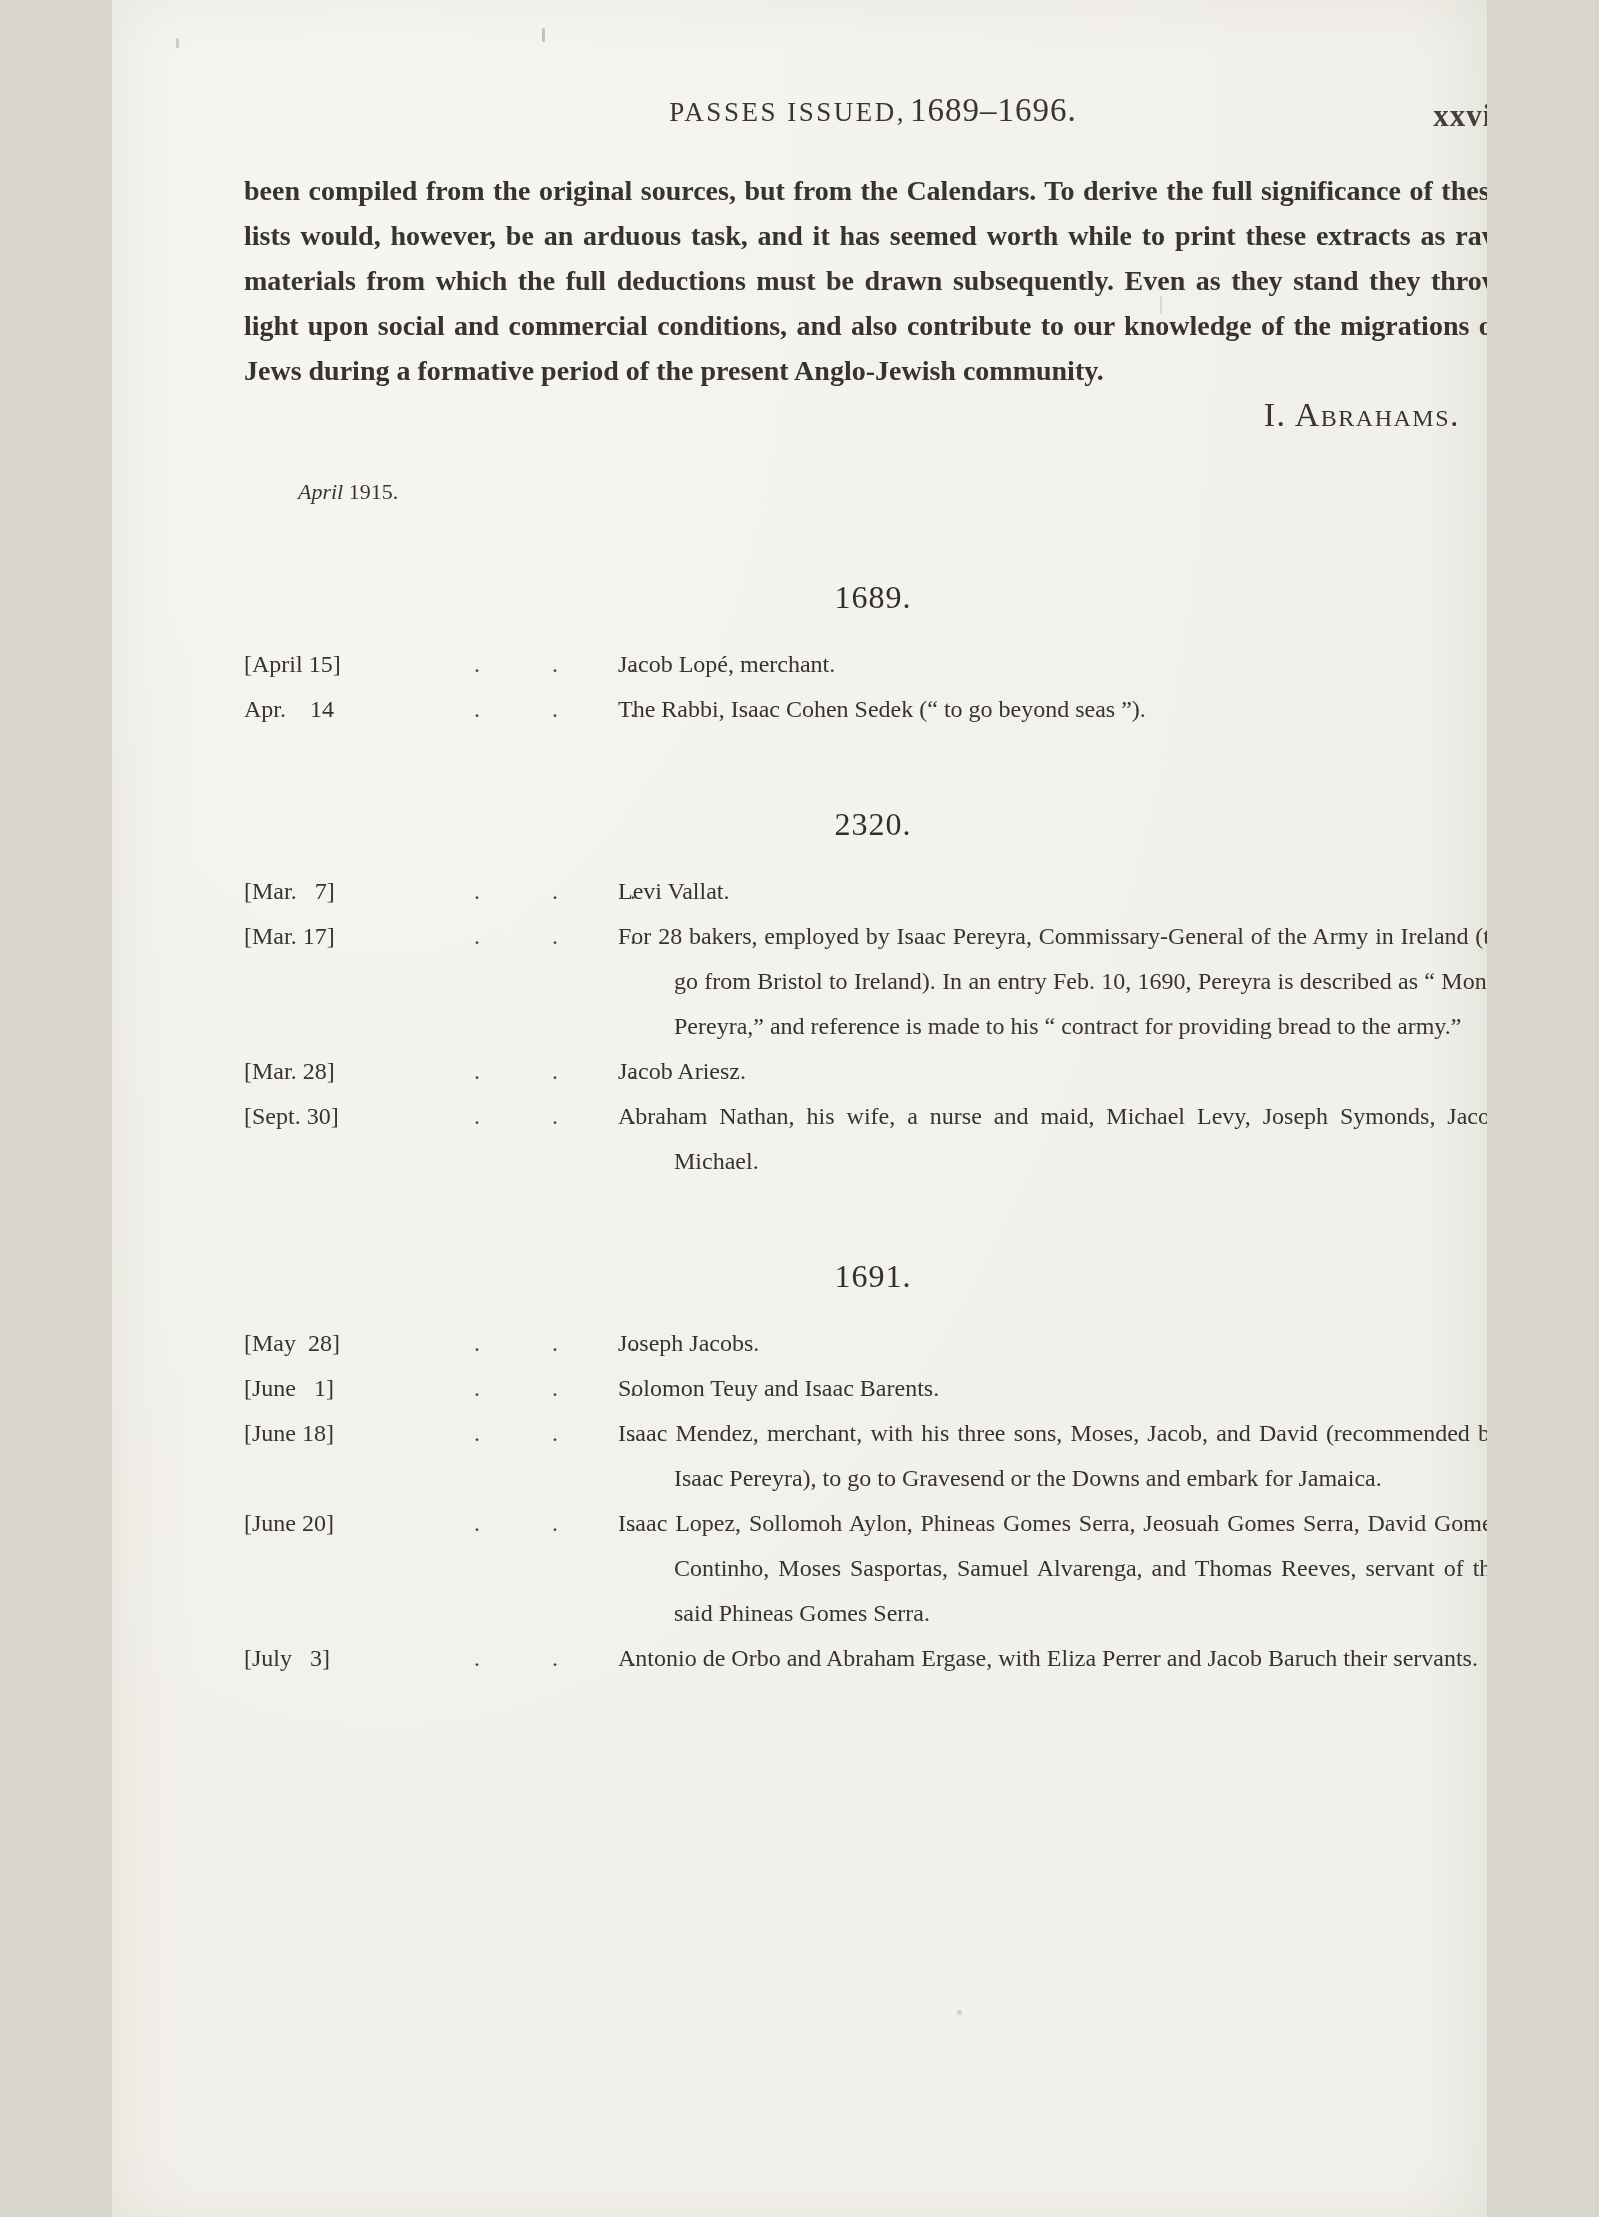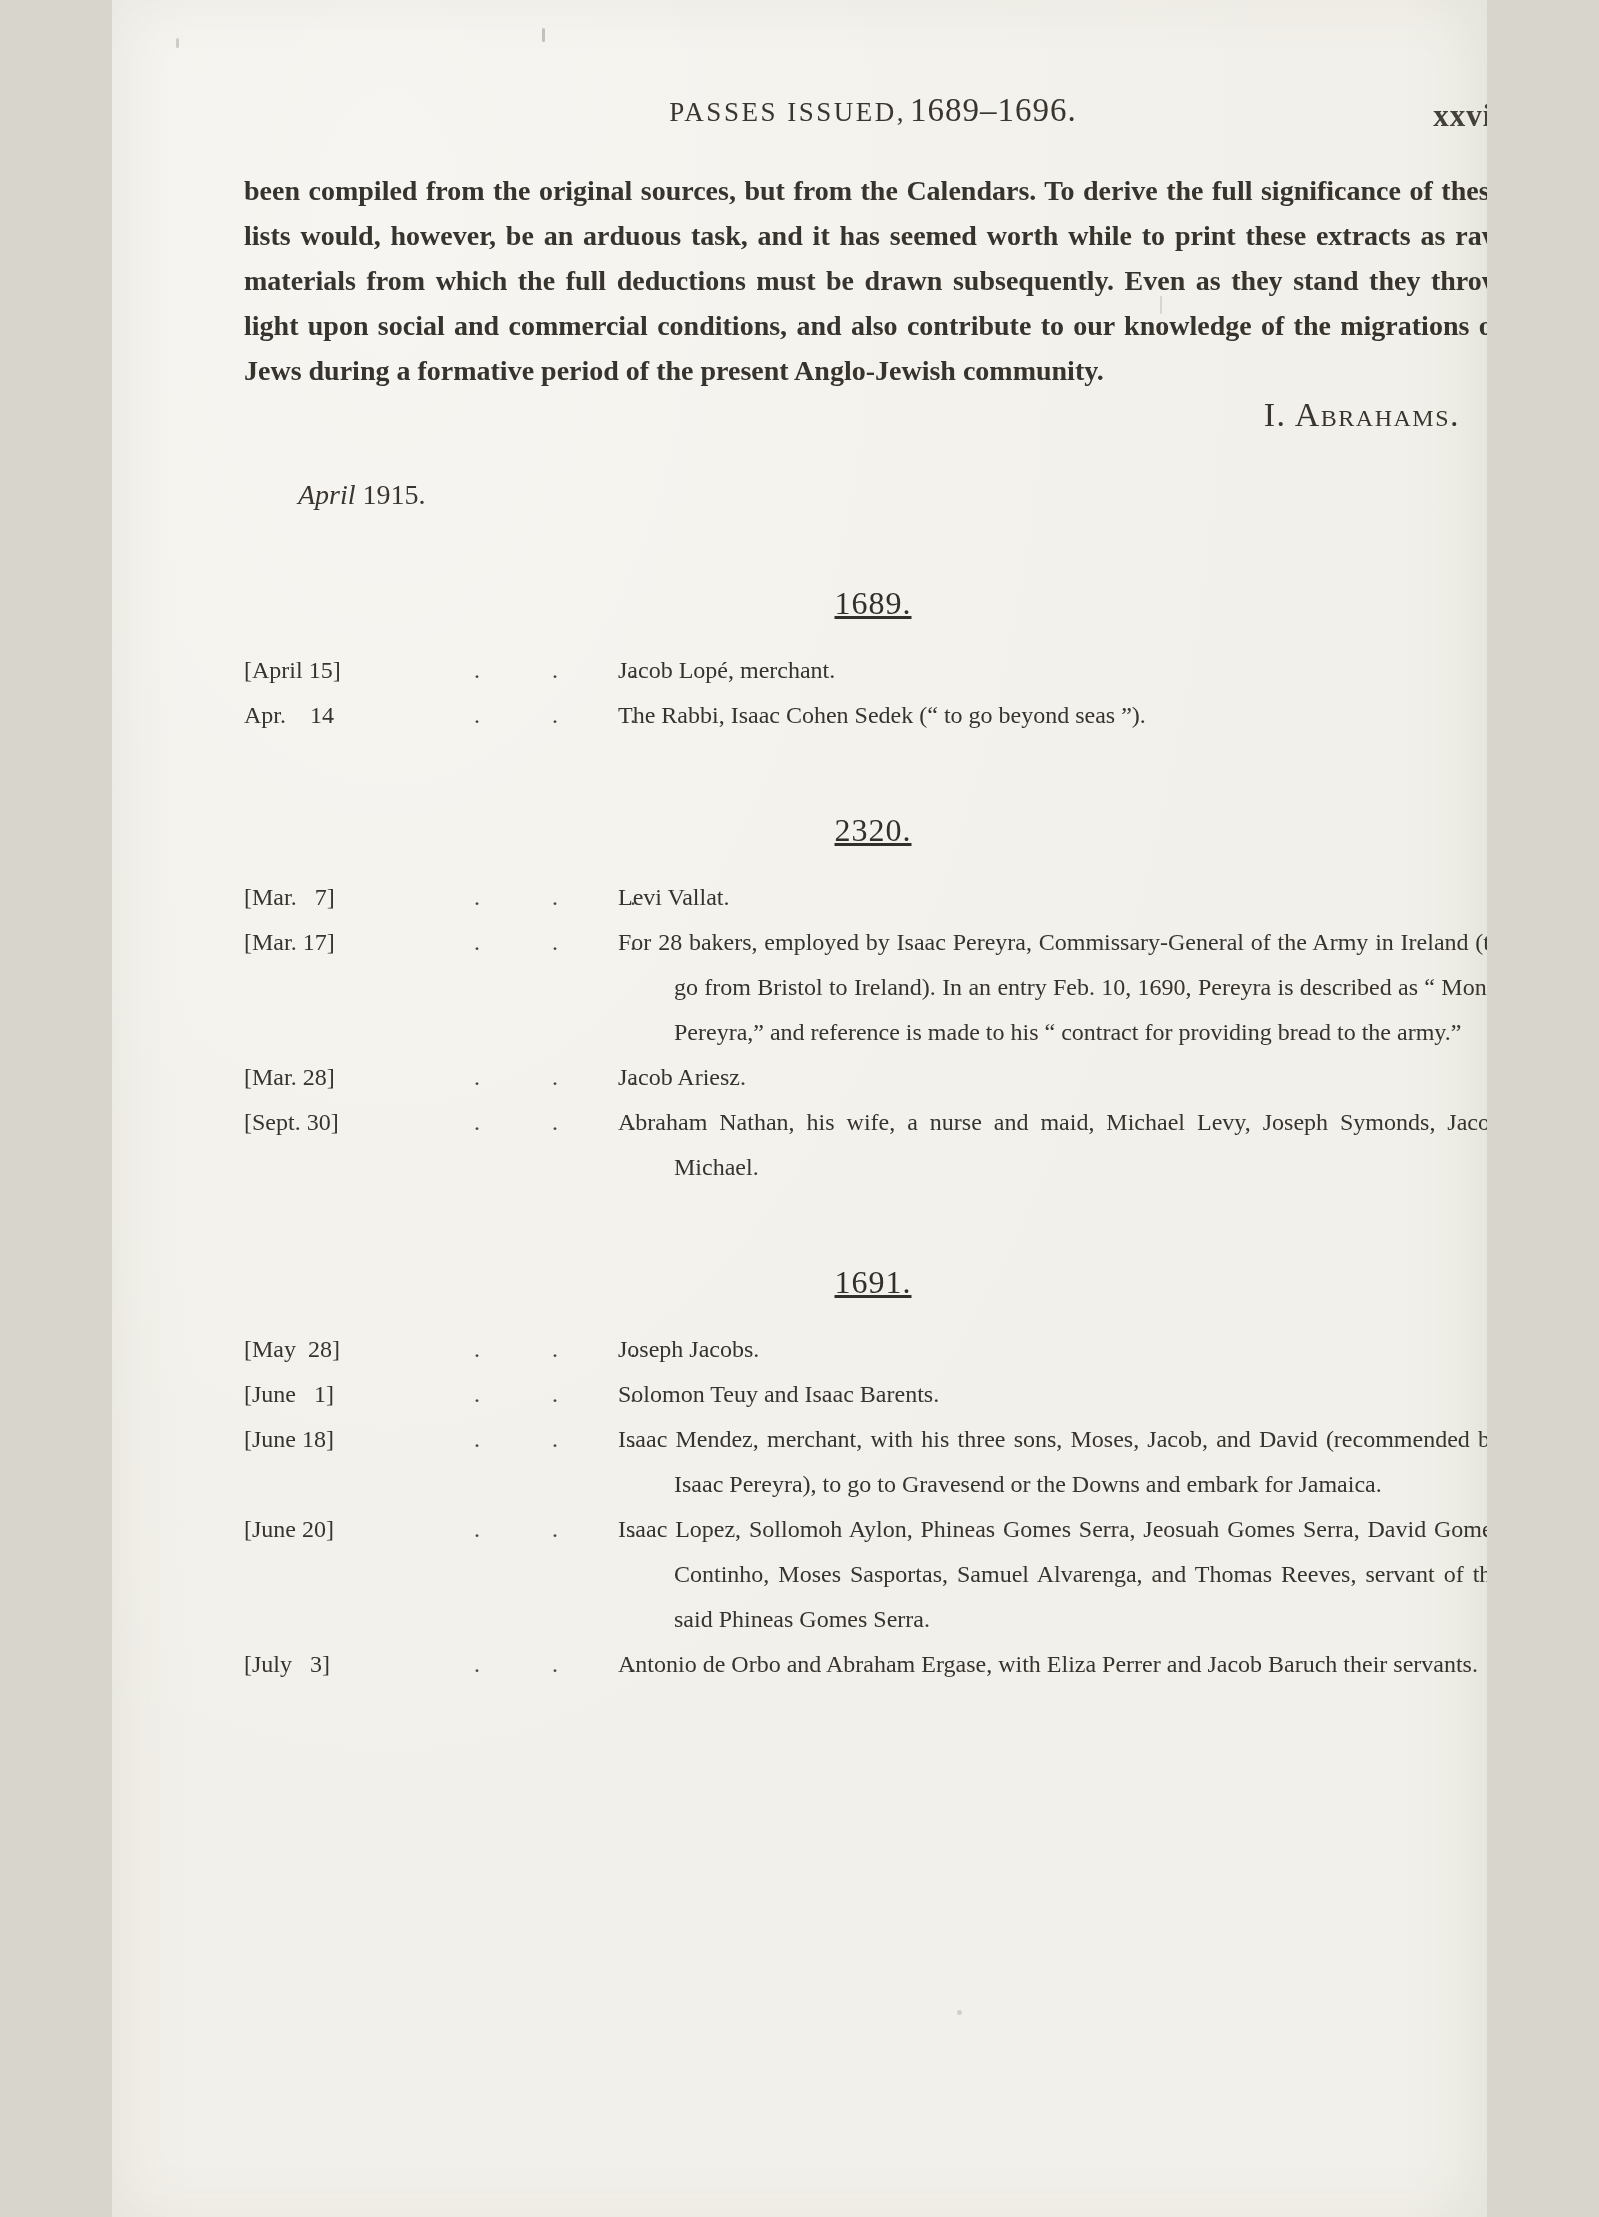--- a/index.html
+++ b/index.html
@@ -31,30 +31,29 @@
     text-align:justify;
     color:#37332d;
     font-weight:bold;
   }
   .signature {
     text-align:right; padding-right:42px;
     font-size:34px; line-height:44px;
     font-variant:small-caps; letter-spacing:1.5px;
     color:#3a362f;
   }
-  .dateline { margin-top:42px; padding-left:54px; font-size:28px; color:#3a362f; }
+  .dateline { margin-top:42px; padding-left:54px; font-size:22px; color:#3a362f; }
   .dateline .month { font-style:italic; }
 
   .year-heading {
     text-align:center;
     font-size:32px; letter-spacing:1px;
     font-variant-numeric: oldstyle-nums;
     margin-top:74px; margin-bottom:26px;
     color:#332f29;
-    text-decoration:underline;
   }
   .entry { display:flex; font-size:24px; line-height:45px; color:#37332d; }
   .entry-date { width:230px; flex:none; white-space:pre; }
   .entry-leader { width:144px; flex:none; white-space:pre; word-spacing:30px; color:#44403a; }
   .entry-text { flex:1; text-align:justify; padding-left:56px; text-indent:-56px; }
 
   .speck { position:absolute; background:#8a857c; border-radius:50%; pointer-events:none; }
 </style>
 </head>
 <body>

